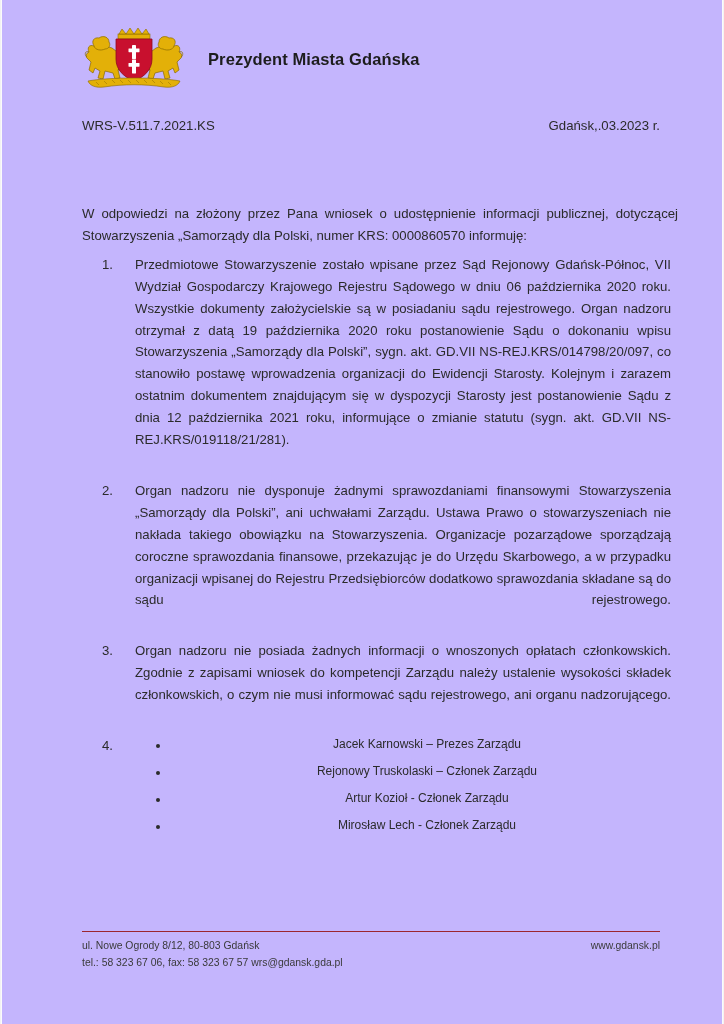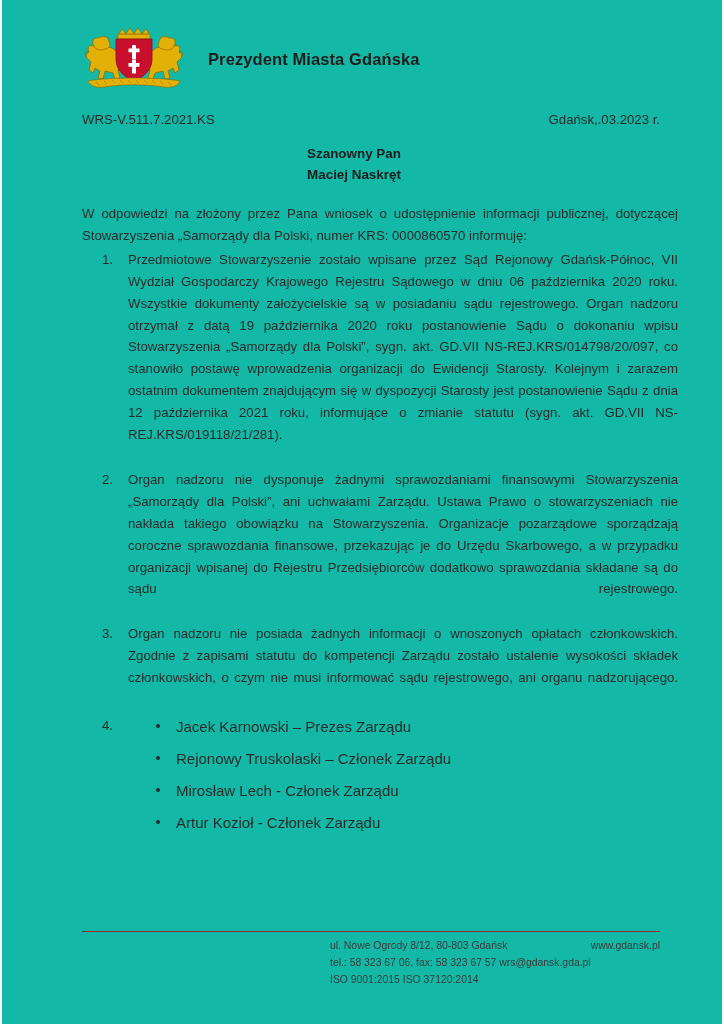--- a/index.html
+++ b/index.html
@@ -4,21 +4,21 @@
 <style>
   html, body {
     margin: 0;
     padding: 0;
     background: #ffffff;
   }
   .page {
     position: relative;
     width: 724px;
     height: 1024px;
-    background: #14b8a6;
+    background: #c4b5fd;
     overflow: hidden;
     font-family: "Liberation Sans", sans-serif;
     color: #2b2b2b;
     box-sizing: border-box;
   }
   
   .page::before,
   .page::after {
     content: "";
     position: absolute;
@@ -46,21 +46,21 @@
     letter-spacing: .1px;
     color: #1d1d1d;
     white-space: nowrap;
   }
 
   
   .ref-row {
     position: absolute;
     left: 82px;
     right: 64px;
-    top: 112px;
+    top: 118px;
     display: flex;
     justify-content: space-between;
     font-size: 13.2px;
     color: #2b2b2b;
     align-items: flex-end;
   }
   .ref-date { display: flex; }
   .ref-date .city { }
 
   
@@ -103,36 +103,36 @@
     text-align: justify;
   }
   ol.points > li::before {
     content: counter(pt) ".";
     position: absolute;
     left: -26px;
     width: 20px;
     text-align: left;
     font-variant-numeric: tabular-nums;
   }
-  ol.points > li > p { margin: 0; }
+  ol.points > li > p { margin: 7px; }
   
   ol.points > li > p::after { content: ""; display: inline-block; width: 100%; }
 
   ul.board {
     list-style: none;
     margin: 4px 0 0 0;
     padding: 0 0 0 26px;
     text-align: left;
   }
   ul.board > li {
     position: relative;
     padding-left: 22px;
     margin-bottom: 7px;
-    text-align: left;
-    font-size: 15px;
+    text-align: center;
+    font-size: 12px;
   }
   ul.board > li::before {
     content: "";
     position: absolute;
     left: 2px;
     top: 9px;
     width: 4.2px;
     height: 4.2px;
     border-radius: 50%;
     background: #2b2b2b;
@@ -145,21 +145,21 @@
     right: 64px;
     top: 931px;
   }
   .footer-rule {
     height: 0;
     border-top: 1.4px solid #9c2630;
     margin-bottom: 6px;
   }
   .footer-grid {
     display: flex;
-    justify-content: flex-end;
+    justify-content: space-between;
     align-items: flex-start;
     font-size: 10.4px;
     line-height: 1.62;
     color: #3a3a3a;
   }
   .footer-left div { white-space: nowrap; }
   .footer-right { white-space: nowrap; padding-top: 0px; }
 </style>
 </head>
 <body>
@@ -210,63 +210,58 @@
   </div>
 
   <div class="ref-row">
     <span>WRS-V.511.7.2021.KS</span>
     <span class="ref-date">
       <span class="city">Gdańsk,</span>
       <span>.03.2023 r.</span>
     </span>
   </div>
 
-  <div class="addressee">
-    <div>Szanowny Pan</div>
-    <div>Maciej Naskręt</div>
-  </div>
 
   <div class="body">
 
     <p class="intro">W odpowiedzi na złożony przez Pana wniosek o udostępnienie informacji publicznej, dotyczącej Stowarzyszenia „Samorządy dla Polski, numer KRS: 0000860570 informuję:</p>
 
     <ol class="points">
       <li>
         <p>Przedmiotowe Stowarzyszenie zostało wpisane przez Sąd Rejonowy Gdańsk-Północ, VII Wydział Gospodarczy Krajowego Rejestru Sądowego w dniu 06 października 2020 roku. Wszystkie dokumenty założycielskie są w posiadaniu sądu rejestrowego. Organ nadzoru otrzymał z datą 19 października 2020 roku postanowienie Sądu o dokonaniu wpisu Stowarzyszenia „Samorządy dla Polski”, sygn. akt. GD.VII NS-REJ.KRS/014798/20/097, co stanowiło postawę wprowadzenia organizacji do Ewidencji Starosty. Kolejnym i zarazem ostatnim dokumentem znajdującym się w dyspozycji Starosty jest postanowienie Sądu z dnia 12 października 2021 roku, informujące o zmianie statutu (sygn. akt. GD.VII NS-REJ.KRS/019118/21/281).</p>
       </li>
       <li>
         <p>Organ nadzoru nie dysponuje żadnymi sprawozdaniami finansowymi Stowarzyszenia „Samorządy dla Polski”, ani uchwałami Zarządu. Ustawa Prawo o stowarzyszeniach nie nakłada takiego obowiązku na Stowarzyszenia. Organizacje pozarządowe sporządzają coroczne sprawozdania finansowe, przekazując je do Urzędu Skarbowego, a w przypadku organizacji wpisanej do Rejestru Przedsiębiorców dodatkowo sprawozdania składane są do sądu rejestrowego.</p>
       </li>
       <li>
-        <p>Organ nadzoru nie posiada żadnych informacji o wnoszonych opłatach członkowskich. Zgodnie z zapisami statutu do kompetencji Zarządu zostało ustalenie wysokości składek członkowskich, o czym nie musi informować sądu rejestrowego, ani organu nadzorującego.</p>
+        <p>Organ nadzoru nie posiada żadnych informacji o wnoszonych opłatach członkowskich. Zgodnie z zapisami wniosek do kompetencji Zarządu należy ustalenie wysokości składek członkowskich, o czym nie musi informować sądu rejestrowego, ani organu nadzorującego.</p>
       </li>
       <li>
         <ul class="board">
           <li>
             <span>Jacek Karnowski – Prezes Zarządu</span>
           </li>
           <li>
             <span>Rejonowy Truskolaski – Członek Zarządu</span>
           </li>
           <li>
+            <span>Artur Kozioł - Członek Zarządu</span>
+          </li>
+          <li>
             <span>Mirosław Lech - Członek Zarządu</span>
-          </li>
-          <li>
-            <span>Artur Kozioł - Członek Zarządu</span>
           </li>
         </ul>
       </li>
     </ol>
   </div>
 
   <div class="footer">
     <div class="footer-rule"></div>
     <div class="footer-grid">
       <div class="footer-left">
         <div>ul. Nowe Ogrody 8/12, 80-803 Gdańsk</div>
         <div>tel.: 58 323 67 06, fax: 58 323 67 57  wrs@gdansk.gda.pl</div>
-        <div>ISO 9001:2015 ISO 37120:2014</div>
       </div>
       <div class="footer-right">www.gdansk.pl</div>
     </div>
   </div>
 
 </div>
 
 </body></html>

